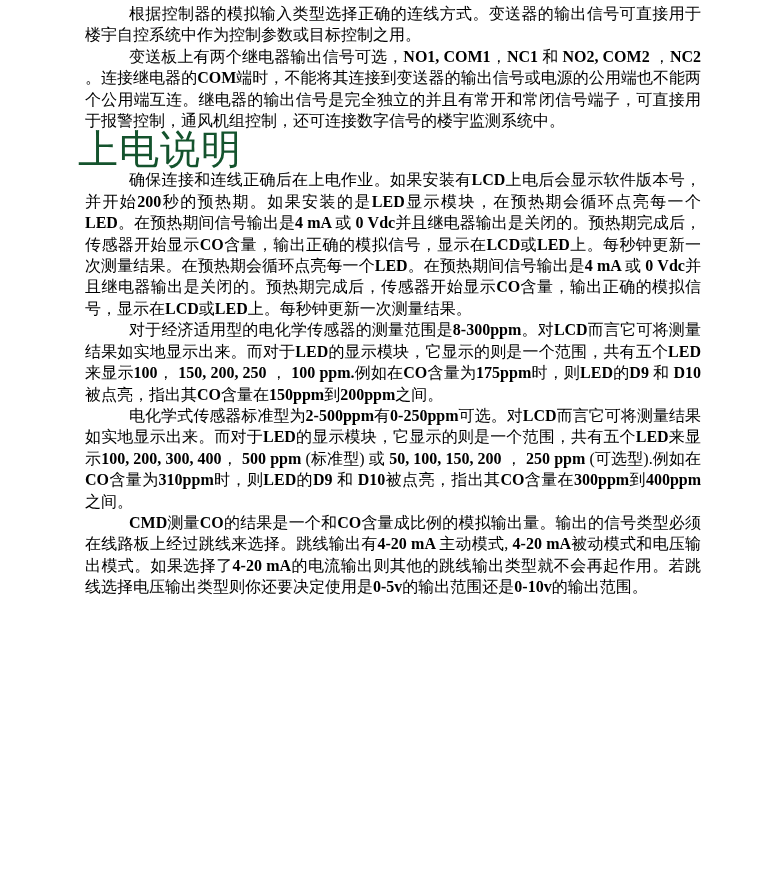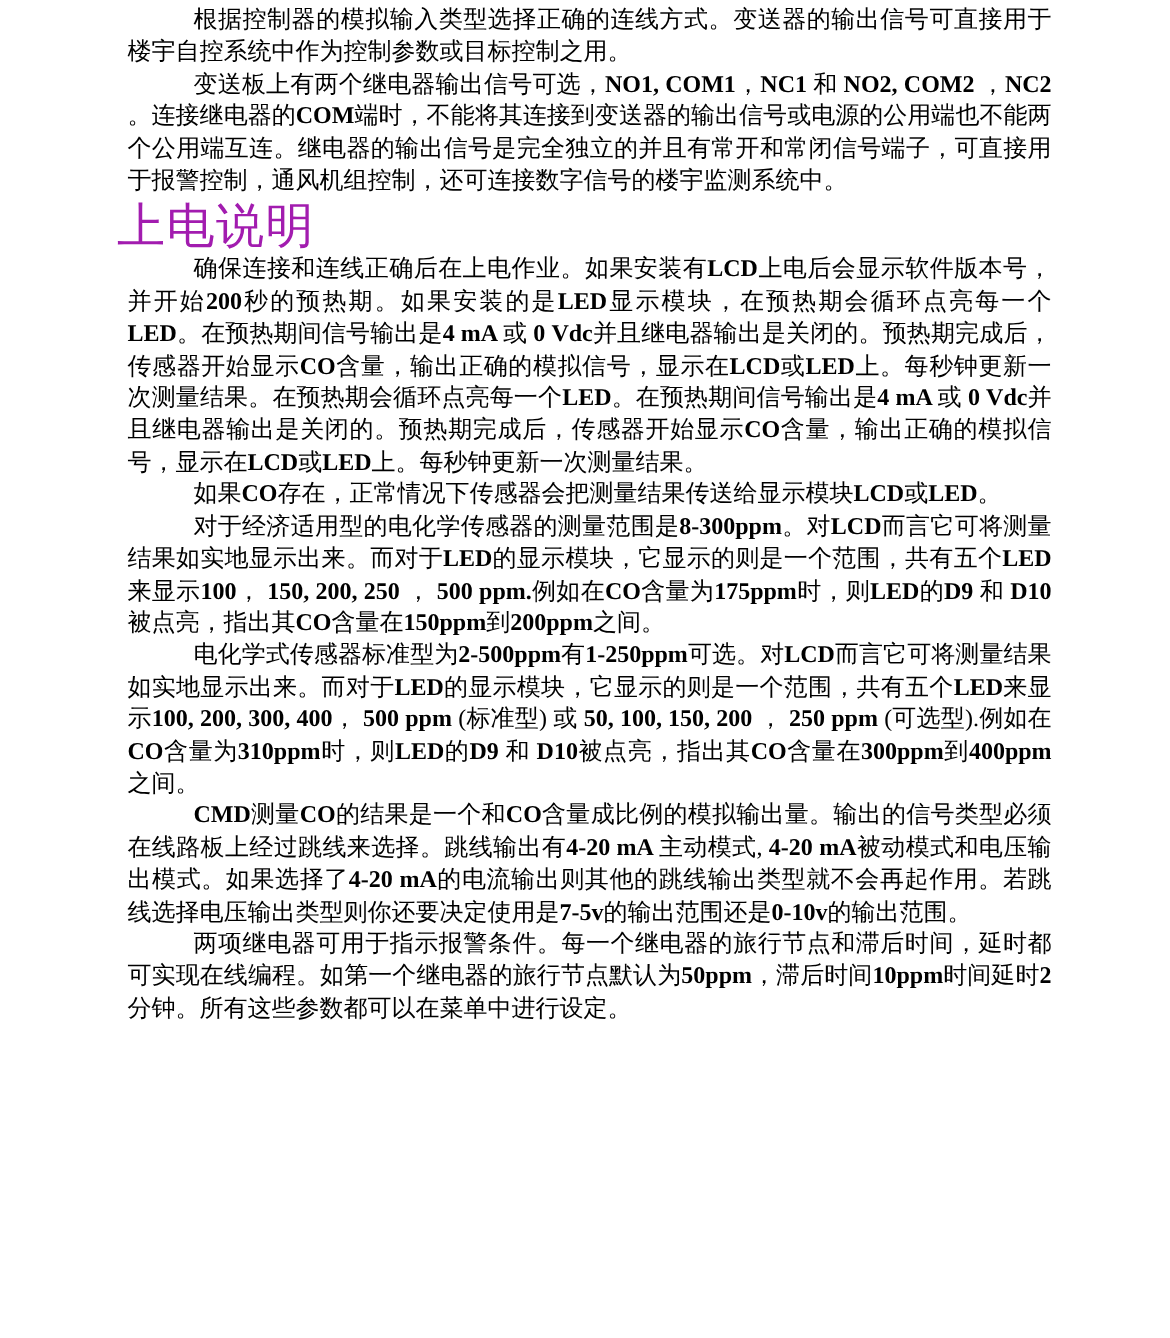--- a/index.html
+++ b/index.html
@@ -23,41 +23,39 @@
     line-height: 21.4px;
     color: #000000;
     text-align: justify;
     text-indent: 44px;
     margin: 0;
   }
   .para b { font-weight: bold; }
   .heading {
     font-family: "Liberation Serif", "DejaVu Serif", serif;
     font-weight: normal;
-    font-size: 32px;
+    font-size: 40px;
     line-height: 42px;
-    color: #a21caf;
+    color: #14532d;
     margin: -2px 0 -2px -7px;
     letter-spacing: 1px;
   }
 </style>
 </head>
 <body>
 
 <div class="page">
   <div class="content">
 
     <p class="para latinbold">根据控制器的模拟输入类型选择正确的连线方式。变送器的输出信号可直接用于楼宇自控系统中作为控制参数或目标控制之用。</p>
     <p class="para latinbold">变送板上有两个继电器输出信号可选，<b>NO1, COM1</b>，<b>NC1 </b>和 <b>NO2, COM2 </b>，<b>NC2 </b>。连接继电器的<b>COM</b>端时，不能将其连接到变送器的输出信号或电源的公用端也不能两个公用端互连。继电器的输出信号是完全独立的并且有常开和常闭信号端子，可直接用于报警控制，通风机组控制，还可连接数字信号的楼宇监测系统中。</p>
 
     <h1 class="heading">上电说明</h1>
 
     <p class="para latinbold">确保连接和连线正确后在上电作业。如果安装有<b>LCD</b>上电后会显示软件版本号，并开始<b>200</b>秒的预热期。如果安装的是<b>LED</b>显示模块，在预热期会循环点亮每一个<b>LED</b>。在预热期间信号输出是<b>4 mA </b>或 <b>0 Vdc</b>并且继电器输出是关闭的。预热期完成后，传感器开始显示<b>CO</b>含量，输出正确的模拟信号，显示在<b>LCD</b>或<b>LED</b>上。每秒钟更新一次测量结果。在预热期会循环点亮每一个<b>LED</b>。在预热期间信号输出是<b>4 mA </b>或 <b>0 Vdc</b>并且继电器输出是关闭的。预热期完成后，传感器开始显示<b>CO</b>含量，输出正确的模拟信号，显示在<b>LCD</b>或<b>LED</b>上。每秒钟更新一次测量结果。</p>
 
 
-    <p class="para latinbold">如果<b>CO</b>存在，正常情况下传感器会把测量结果传送给显示模块<b>LCD</b>或<b>LED</b>。</p>
-    <p class="para latinbold">对于经济适用型的电化学传感器的测量范围是<b>8-300ppm</b>。对<b>LCD</b>而言它可将测量结果如实地显示出来。而对于<b>LED</b>的显示模块，它显示的则是一个范围，共有五个<b>LED</b>来显示<b>100</b>， <b>150, 200, 250 </b>， <b>500 ppm.</b>例如在<b>CO</b>含量为<b>175ppm</b>时，则<b>LED</b>的<b>D9 </b>和 <b>D10</b>被点亮，指出其<b>CO</b>含量在<b>150ppm</b>到<b>200ppm</b>之间。</p>
-    <p class="para latinbold">电化学式传感器标准型为<b>2-500ppm</b>有<b>1-250ppm</b>可选。对<b>LCD</b>而言它可将测量结果如实地显示出来。而对于<b>LED</b>的显示模块，它显示的则是一个范围，共有五个<b>LED</b>来显示<b>100, 200, 300, 400</b>， <b>500 ppm </b>(标准型) 或 <b>50, 100, 150, 200 </b>， <b>250 ppm </b>(可选型).例如在<b>CO</b>含量为<b>310ppm</b>时，则<b>LED</b>的<b>D9 </b>和 <b>D10</b>被点亮，指出其<b>CO</b>含量在<b>300ppm</b>到<b>400ppm</b>之间。</p>
-    <p class="para latinbold"><b>CMD</b>测量<b>CO</b>的结果是一个和<b>CO</b>含量成比例的模拟输出量。输出的信号类型必须在线路板上经过跳线来选择。跳线输出有<b>4-20 mA </b>主动模式, <b>4-20 mA</b>被动模式和电压输出模式。如果选择了<b>4-20 mA</b>的电流输出则其他的跳线输出类型就不会再起作用。若跳线选择电压输出类型则你还要决定使用是<b>7-5v</b>的输出范围还是<b>0-10v</b>的输出范围。</p>
-    <p class="para latinbold">两项继电器可用于指示报警条件。每一个继电器的旅行节点和滞后时间，延时都可实现在线编程。如第一个继电器的旅行节点默认为<b>50ppm</b>，滞后时间<b>10ppm</b>时间延时<b>2</b>分钟。所有这些参数都可以在菜单中进行设定。</p>
+    <p class="para latinbold">对于经济适用型的电化学传感器的测量范围是<b>8-300ppm</b>。对<b>LCD</b>而言它可将测量结果如实地显示出来。而对于<b>LED</b>的显示模块，它显示的则是一个范围，共有五个<b>LED</b>来显示<b>100</b>， <b>150, 200, 250 </b>， <b>100 ppm.</b>例如在<b>CO</b>含量为<b>175ppm</b>时，则<b>LED</b>的<b>D9 </b>和 <b>D10</b>被点亮，指出其<b>CO</b>含量在<b>150ppm</b>到<b>200ppm</b>之间。</p>
+    <p class="para latinbold">电化学式传感器标准型为<b>2-500ppm</b>有<b>0-250ppm</b>可选。对<b>LCD</b>而言它可将测量结果如实地显示出来。而对于<b>LED</b>的显示模块，它显示的则是一个范围，共有五个<b>LED</b>来显示<b>100, 200, 300, 400</b>， <b>500 ppm </b>(标准型) 或 <b>50, 100, 150, 200 </b>， <b>250 ppm </b>(可选型).例如在<b>CO</b>含量为<b>310ppm</b>时，则<b>LED</b>的<b>D9 </b>和 <b>D10</b>被点亮，指出其<b>CO</b>含量在<b>300ppm</b>到<b>400ppm</b>之间。</p>
+    <p class="para latinbold"><b>CMD</b>测量<b>CO</b>的结果是一个和<b>CO</b>含量成比例的模拟输出量。输出的信号类型必须在线路板上经过跳线来选择。跳线输出有<b>4-20 mA </b>主动模式, <b>4-20 mA</b>被动模式和电压输出模式。如果选择了<b>4-20 mA</b>的电流输出则其他的跳线输出类型就不会再起作用。若跳线选择电压输出类型则你还要决定使用是<b>0-5v</b>的输出范围还是<b>0-10v</b>的输出范围。</p>
 
   </div>
 </div>
 
 </body></html>

